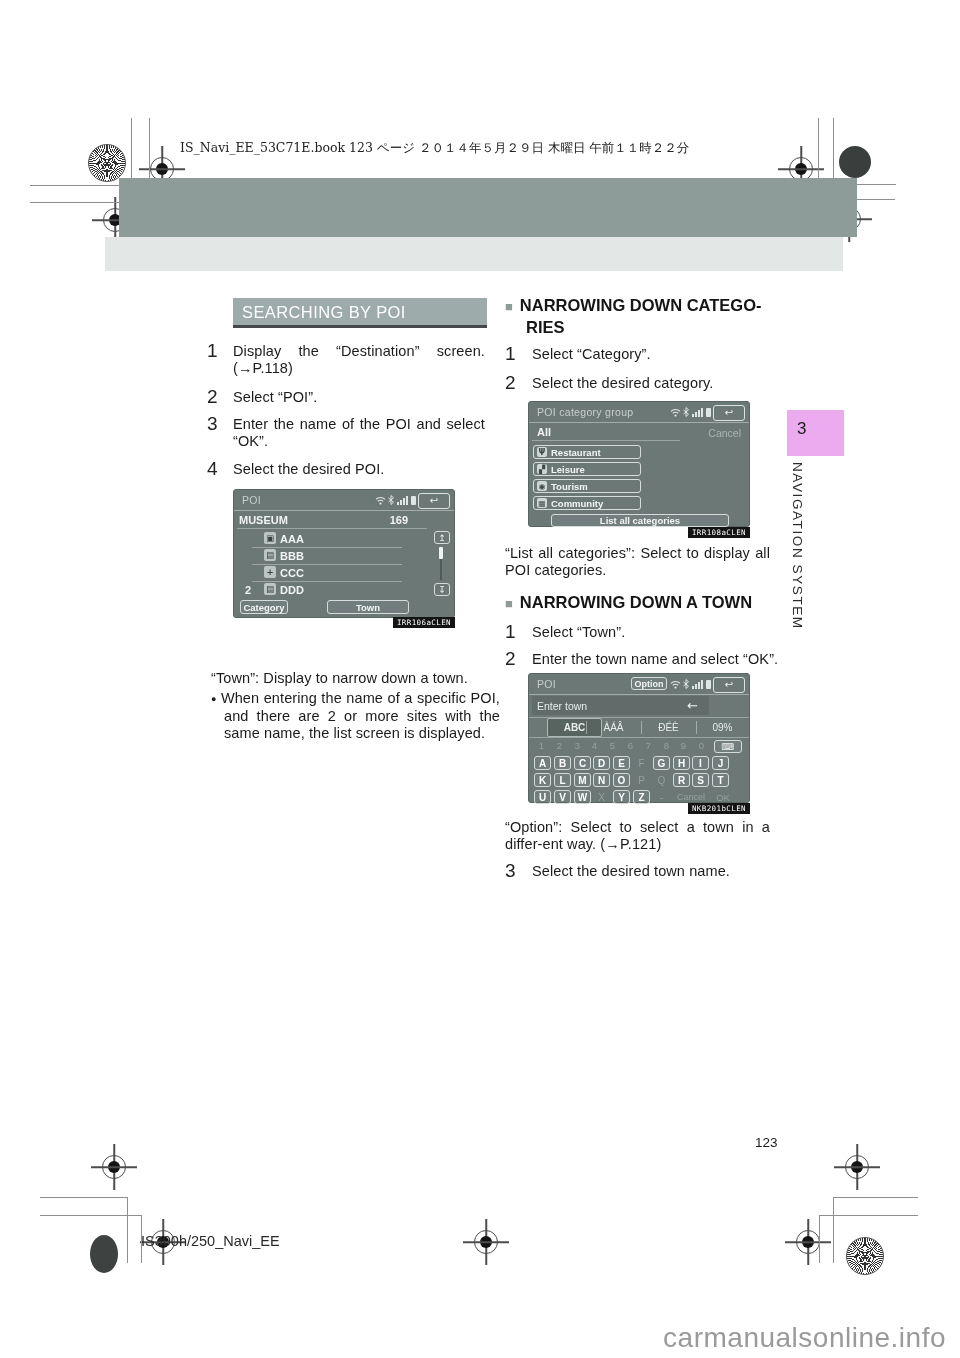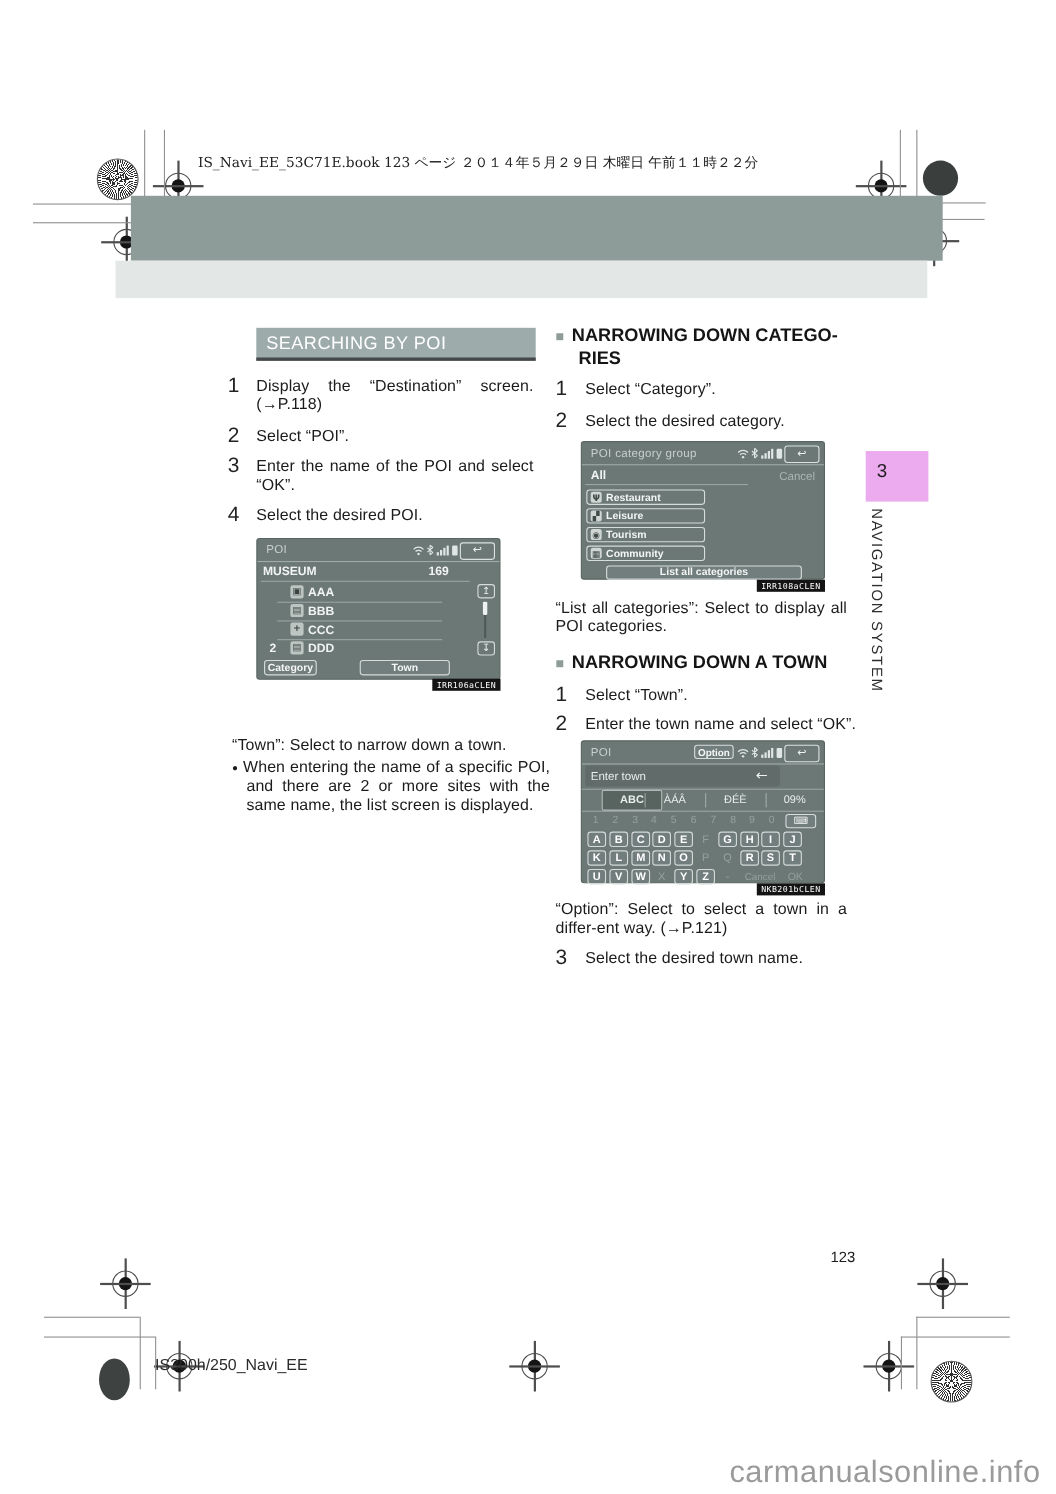--- a/index.html
+++ b/index.html
@@ -192,21 +192,21 @@
     <span class="wlabel" style="left:46px;top:94px">DDD</span>
     <span class="scrollbtn" style="left:200px;top:41px">↥</span>
     <div style="position:absolute;left:206px;top:57px;width:2px;height:33px;background:rgba(0,0,0,.25)"></div>
     <div style="position:absolute;left:205px;top:57px;width:4px;height:12px;background:#eef2f1;border-radius:1px"></div>
     <span class="scrollbtn" style="left:200px;top:93px">↧</span>
     <span class="scr-btn" style="left:6px;top:110px;width:48px;height:14px;font-size:9.5px">Category</span>
     <span class="scr-btn" style="left:93px;top:110px;width:82px;height:14px;font-size:9.5px">Town</span>
   </div>
   <div class="codebox" style="left:393px;top:617px">IRR106aCLEN</div>
 
-  <div class="abs body-t" style="left:211px;top:670px;width:276px"><span class="b">“Town”</span><span>: Select to narrow down a town.</span></div>
+  <div class="abs body-t" style="left:211px;top:670px;width:276px"><span class="b">“Town”</span><span>: Display to narrow down a town.</span></div>
   <div class="abs body-t just hang" style="left:211px;top:690px;width:276px"><span class="blt">●</span><span>When entering the name of a specific POI, and there are 2 or more sites with the same name, the list screen is displayed.</span></div>
 
   <div class="abs h-blk" style="left:505px;top:295px;width:264px"><span class="sq">■</span><span>NARROWING DOWN CATEGO-RIES</span></div>
 
   <div class="abs stepnum" style="left:505px;top:344px">1</div>
   <div class="abs body-t" style="left:532px;top:346px;width:240px"><span>Select </span><span class="b">“Category”</span><span>.</span></div>
 
   <div class="abs stepnum" style="left:505px;top:373px">2</div>
   <div class="abs body-t" style="left:532px;top:375px;width:240px"><span>Select the desired category.</span><span class="b"></span><span></span></div>
 

